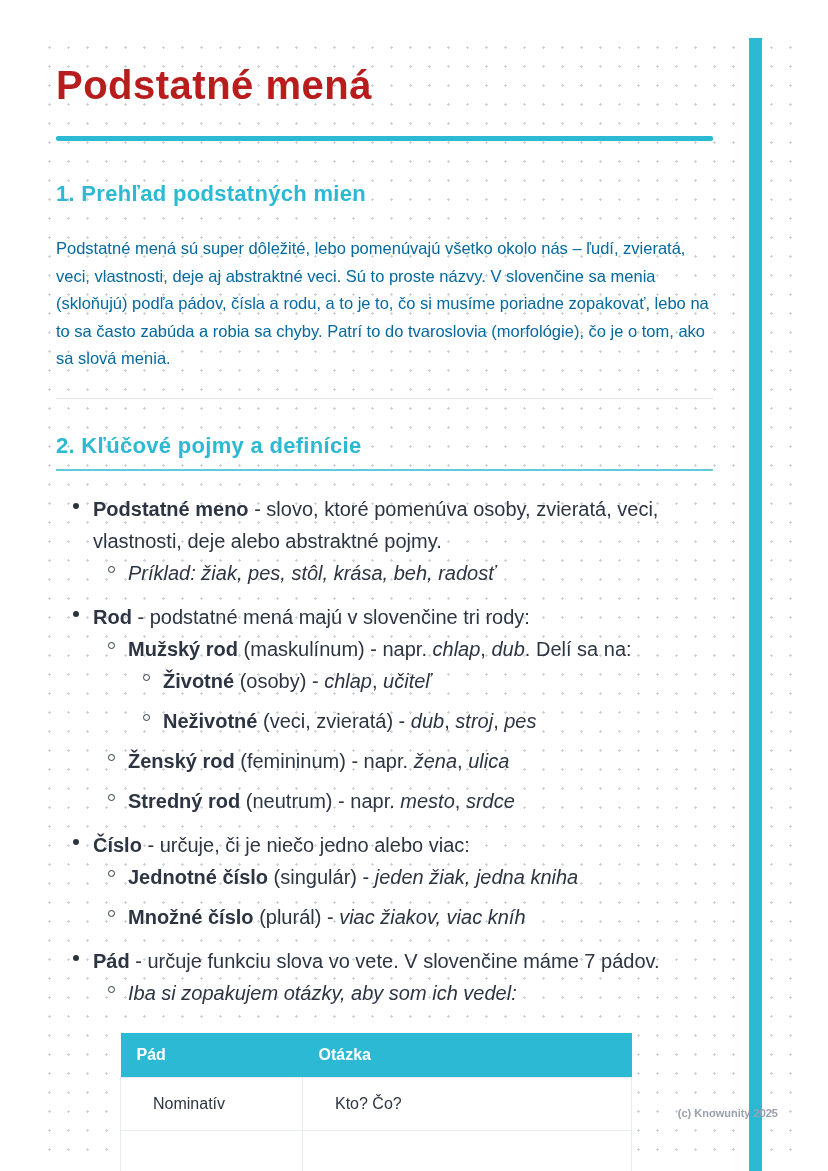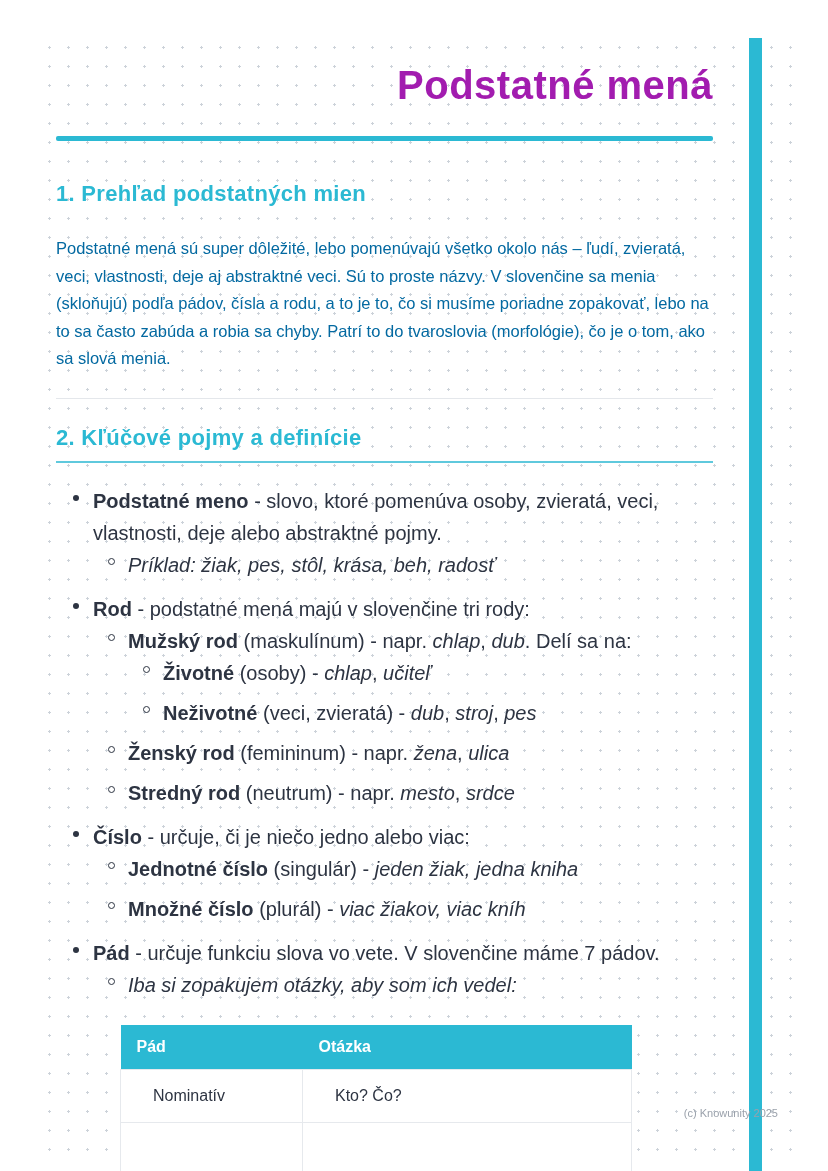--- a/index.html
+++ b/index.html
@@ -17,37 +17,37 @@
     position:absolute;top:38px;bottom:0;right:66px;width:13px;
     background:#2bb9d3;z-index:1;
   }
   .content{
     position:relative;z-index:2;
     padding:62px 115px 0 56px;
   }
   .doc-title{
     margin:0 0 28px 0;
     font-size:40px;font-weight:800;letter-spacing:0.5px;
-    color:#a21caf;line-height:1.15;text-align:right;
+    color:#b91c1c;line-height:1.15;
   }
   .title-rule{
     height:5px;background:#2bb9d3;border-radius:2px;margin:0 0 40px 0;
   }
   .section-heading{
     margin:0;font-size:22px;font-weight:700;letter-spacing:0.3px;
     color:#2bb9d3;line-height:1.2;
   }
   .body-paragraph{
     margin:28px 0 0 0;
     font-size:16.5px;line-height:1.66;color:#0369a1;
   }
   .section-divider{
     height:1px;background:#e4e7eb;margin:26px 0 0 0;border:none;
   }
-  .heading2-wrap{margin-top:26px;}
+  .heading2-wrap{margin-top:34px;}
   .heading-underline{
     height:2px;background:#5fc9dd;margin-top:9px;
   }
   .definitions{margin-top:22px;font-size:20px;line-height:1.6;}
   ul.lvl0,ul.lvl1,ul.lvl2{list-style:none;margin:0;padding:0;}
   ul.lvl0>li{position:relative;padding-left:37px;margin-bottom:12px;}
   ul.lvl0>li::before{
     content:"";position:absolute;left:17px;top:10px;width:6px;height:6px;
     border-radius:50%;background:#2d3442;
   }
@@ -68,21 +68,21 @@
     padding:13px 16px;border:none;
   }
   table.case-table th.col-narrow{width:150px;}
   table.case-table td{
     background:#ffffff;border:1px solid #e6e9ed;
     padding:17px 32px;color:#2d3442;
   }
   table.case-table tr.clipped td{height:90px;}
   .footer-credit{
     position:absolute;right:50px;bottom:52px;z-index:3;
-    font-size:11px;color:#9aa1ab;
+    font-size:11px;color:#9aa1ab;font-weight:bold;
   }
 </style>
 </head>
 <body>
 
 <div class="dot-grid"></div>
 <div class="accent-stripe"></div>
 
 <div class="content">
 

